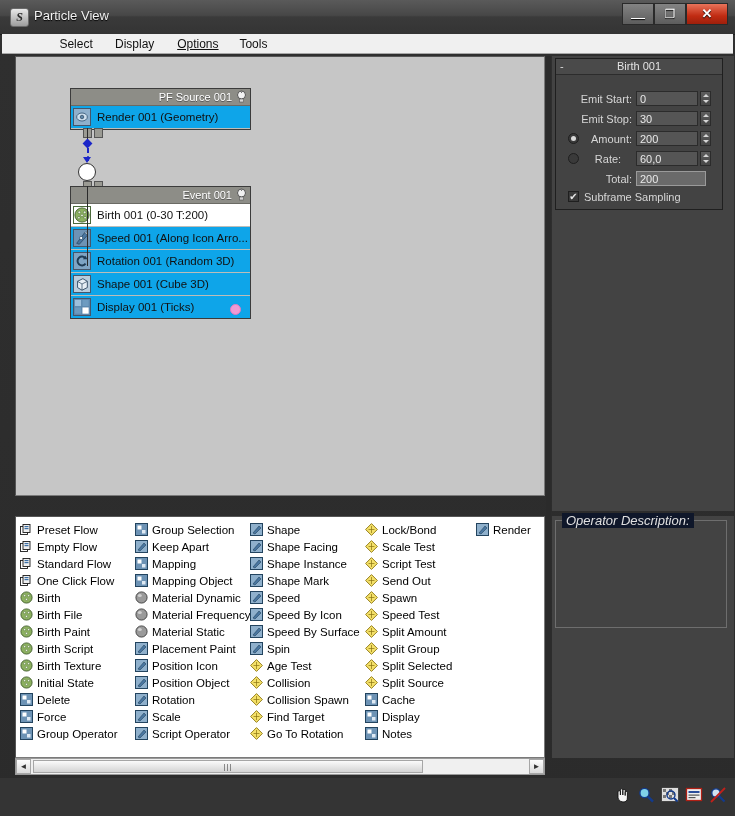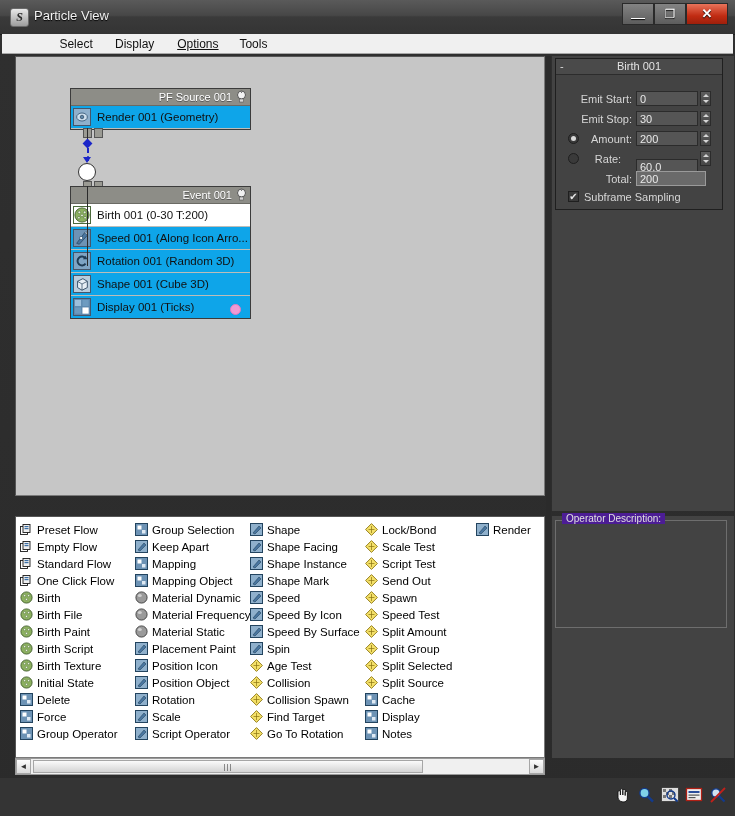--- a/index.html
+++ b/index.html
@@ -225,22 +225,22 @@
   
   #op-desc{
     position:absolute;left:552px;top:516px;width:182px;height:242px;
     background:#434343;box-sizing:border-box;
   }
   #op-box{
     position:absolute;left:3px;top:4px;width:172px;height:108px;
     border:1px solid #6e6e6e;box-sizing:border-box;
   }
   #op-title{
-    position:absolute;left:6px;top:-8px;background:#4c1d95;
-    padding:0 4px;font-size:10px;color:#e0e0e0;
+    position:absolute;left:6px;top:-8px;background:#0f172a;
+    padding:0 4px;font-size:13px;color:#e0e0e0;font-style:italic;
   }
   #op-text{
     position:absolute;left:6px;top:10px;width:160px;
     font-size:11.5px;color:#e3e3e3;line-height:14px;
   }
 
   
   #bottombar{
     position:absolute;left:0;top:778px;width:735px;height:38px;
     background:#343434;
@@ -421,21 +421,21 @@
       <div class="radio on" style="left:12px;top:74px;"></div>
       <div class="plabel" style="left:28px;top:72px;width:48px;">Amount:</div>
       <div class="pfield" style="left:80px;top:72px;width:62px;">200</div>
       <div class="spin" style="left:144px;top:72px;">
           <i class="up"></i>
           <i class="dn"></i>
         </div>
 
       <div class="radio" style="left:12px;top:94px;"></div>
       <div class="plabel" style="left:28px;top:92px;width:48px;text-align:center;">Rate:</div>
-      <div class="pfield" style="left:80px;top:100px;width:62px;">60,0</div>
+      <div class="pfield" style="left:80px;top:92px;width:62px;">60,0</div>
       <div class="spin" style="left:144px;top:92px;">
           <i class="up"></i>
           <i class="dn"></i>
         </div>
 
       <div class="plabel" style="left:12px;top:112px;width:64px;">Total:</div>
       <div class="pfield white" style="left:80px;top:112px;width:70px;">200</div>
 
       <div class="chk" style="left:12px;top:132px;">✔</div>
       <div class="plabel" style="left:28px;top:130px;width:130px;text-align:left;">Subframe Sampling</div>

